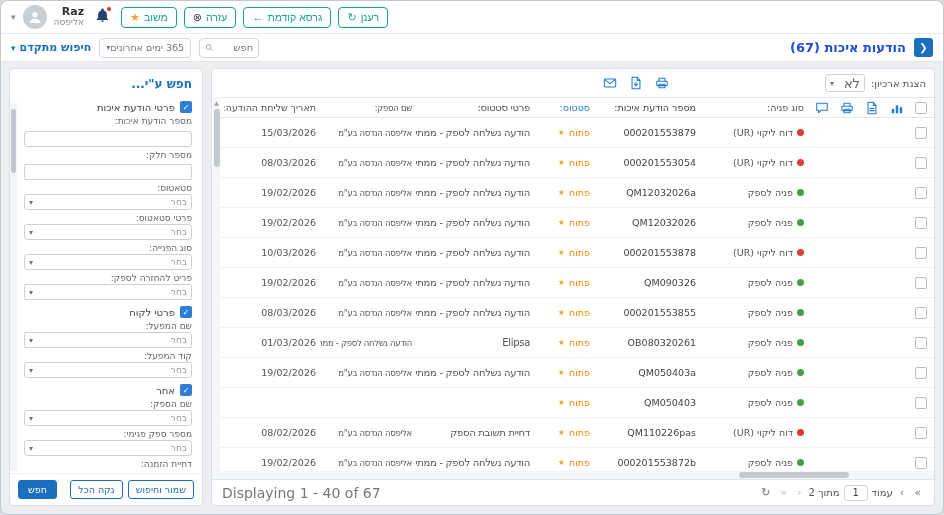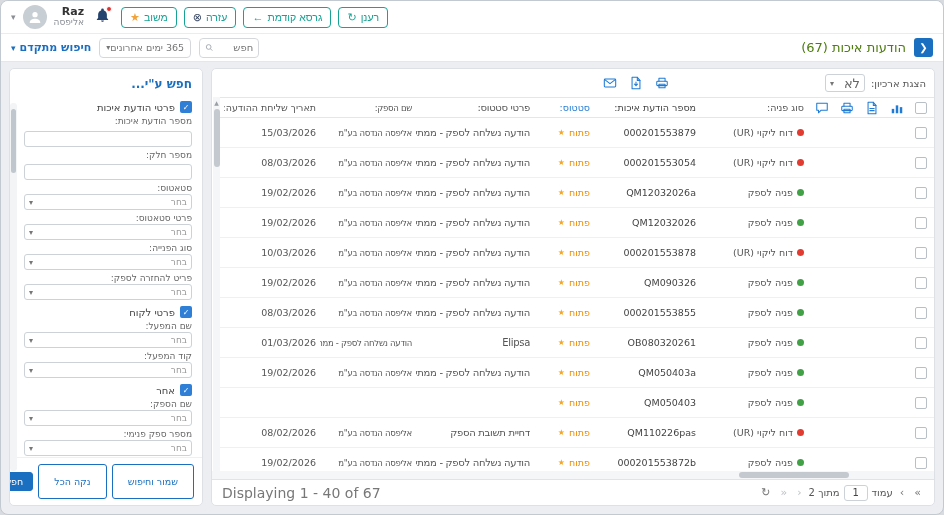--- a/index.html
+++ b/index.html
@@ -18,21 +18,21 @@
 .bell-wrap{position:relative;margin:0 4px}
 .badge-dot{position:absolute;top:-2px;right:-2px;width:6px;height:6px;border-radius:50%;background:#e03131;border:1px solid #fff}
 .avatar{width:24px;height:24px;border-radius:50%;background:#c7ced4;display:flex;align-items:center;justify-content:center;overflow:hidden}
 .user-name{font-size:11px;font-weight:bold;color:#333;line-height:1.1}
 .user-org{font-size:9px;color:#8a8f96;line-height:1.1}
 .caret{font-size:9px;color:#8a8f96}
 
 
 .row2{height:28px;background:#fff;display:flex;align-items:center;padding:0 10px;gap:8px;flex:none;border-bottom:1px solid #e3e6ea}
 .back-btn{width:19px;height:19px;background:#1a6fc0;border-radius:3px;color:#fff;font-size:10px;display:flex;align-items:center;justify-content:center;cursor:pointer}
-.page-title{color:#4d7c0f;font-size:13px;font-weight:normal}
+.page-title{color:#1d4ed8;font-size:13px;font-weight:bold}
 .r2-spacer{flex:1}
 .search-box{display:flex;align-items:center;height:20px;width:60px;border:1px solid #d4d8dd;border-radius:4px;background:#fff;padding:0 5px;gap:3px}
 .search-box input{border:0;outline:0;width:100%;font-size:10px;color:#666;direction:rtl;font-family:inherit;background:transparent}
 .dd-box{display:flex;align-items:center;justify-content:space-between;height:20px;border:1px solid #d4d8dd;border-radius:4px;background:#fff;padding:0 6px;font-size:9.5px;color:#777;min-width:82px;cursor:pointer}
 .adv-link{display:flex;align-items:center;gap:4px;color:#1a6fc0;font-size:11px;font-weight:bold;cursor:pointer}
 .adv-link .caret{color:#1a6fc0}
 
 
 .main{flex:1;display:flex;gap:8px;padding:6px 8px 8px;min-height:0}
 .panel{background:#fff;border:1px solid #dde1e6;border-radius:5px}
@@ -44,21 +44,21 @@
 .sec-head{display:flex;align-items:center;gap:5px;margin:6px 0 2px;cursor:pointer}
 .cb{width:12px;height:12px;background:#2f7fd6;border-radius:2px;color:#fff;font-size:8px;display:flex;align-items:center;justify-content:center;flex:none}
 .sec-title{font-size:10px;font-weight:normal;color:#444}
 .f-label{font-size:9px;color:#666;margin:3px 0 1px}
 .f-input{width:100%;height:16px;border:1px solid #ccd2d8;border-radius:3px;font-size:9.5px;padding:0 4px;outline:0;font-family:inherit;direction:rtl}
 .f-select{width:100%;height:16px;border:1px solid #ccd2d8;border-radius:3px;display:flex;align-items:center;justify-content:space-between;padding:0 4px;cursor:pointer;background:#fff}
 .sel-val{font-size:9px;color:#999}
 .sel-caret{font-size:8px;color:#777}
 .sb-buttons{flex:none;display:flex;align-items:center;gap:5px;padding:6px 8px;border-top:1px solid #eef0f2}
 .btn-blue{background:#1a6fc0;color:#fff;border:1px solid #1a6fc0;border-radius:3px;height:19px;padding:0 9px;font-size:9.5px;cursor:pointer;font-family:inherit}
-.btn-blue-o{background:#fff;color:#1a6fc0;border:1px solid #1a6fc0;border-radius:3px;height:35px;padding:0 15px;font-size:9.5px;cursor:pointer;font-family:inherit;white-space:nowrap}
+.btn-blue-o{background:#fff;color:#1a6fc0;border:1px solid #1a6fc0;border-radius:3px;height:19px;padding:0 7px;font-size:9.5px;cursor:pointer;font-family:inherit;white-space:nowrap}
 .sb-scrollbar{position:absolute;left:0;top:34px;bottom:34px;width:7px;background:#f3f4f6;border-radius:3px}
 .sb-thumb{position:absolute;top:6px;left:1px;width:5px;height:64px;background:#c0c6cd;border-radius:3px}
 
 
 .table-panel{flex:1;display:flex;flex-direction:column;min-width:0}
 .ptoolbar{height:28px;flex:none;display:flex;align-items:center;padding:0 8px;gap:6px}
 .arch-label{font-size:10px;color:#555}
 .arch-select{display:flex;align-items:center;justify-content:space-between;width:40px;height:18px;border:1px solid #ccd2d8;border-radius:3px;padding:0 4px;cursor:pointer}
 .arch-val{font-size:13px;color:#666}
 .tb-icons{display:flex;align-items:center;gap:12px;margin-right:150px}

